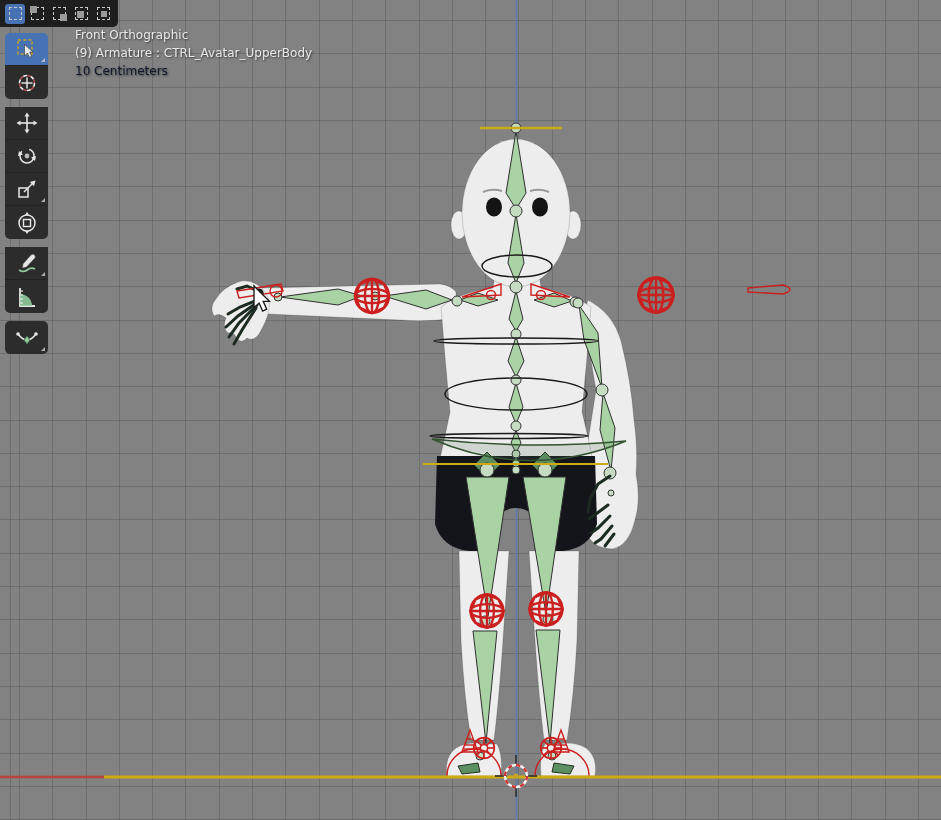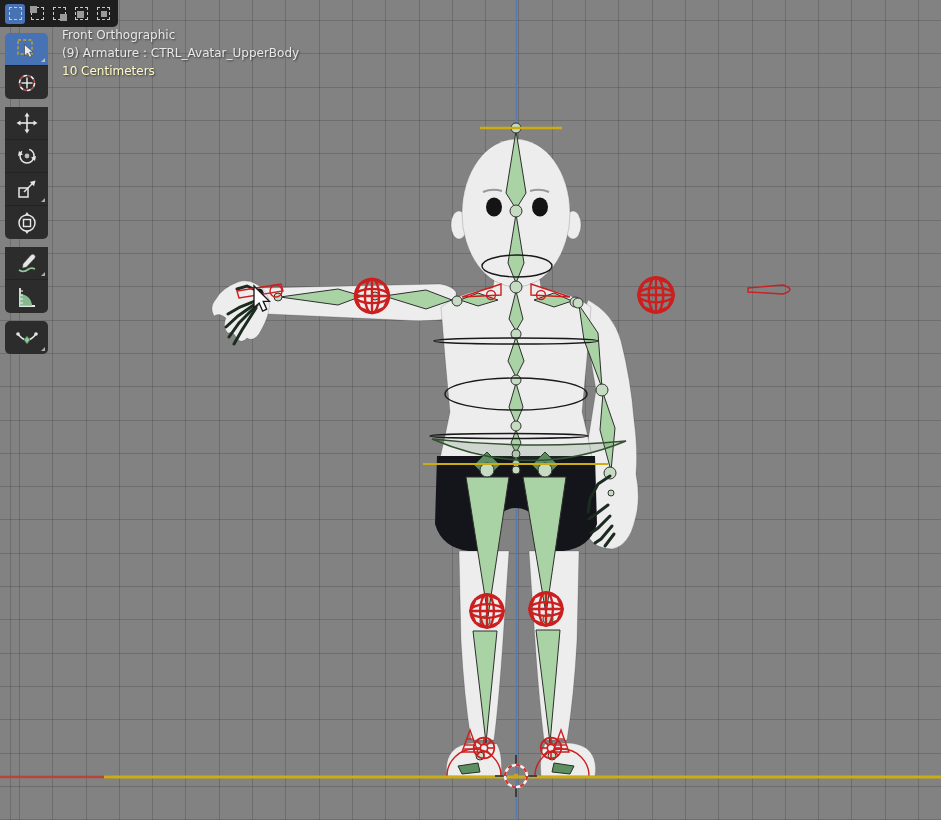--- a/index.html
+++ b/index.html
@@ -47,23 +47,23 @@
     display:flex;align-items:center;justify-content:center;cursor:pointer;position:relative;}
   .tool:first-child{border-radius:5px 5px 0 0;}
   .tool.grp-end{border-radius:0 0 5px 5px;margin-bottom:8px;border-bottom:none;}
   .tool.solo{border-radius:5px;margin-bottom:8px;border-bottom:none;}
   .tool.active{background:var(--accent);}
   .tool.has-sub::after{content:"";position:absolute;right:3px;bottom:3px;border-left:4px solid transparent;
     border-bottom:4px solid #cfcfcf;width:0;height:0;opacity:.8;}
   .tool svg{display:block;}
 
   
-  .overlay{position:absolute;left:62px;top:26px;color:var(--ink);z-index:4;
+  .overlay{position:absolute;left:75px;top:26px;color:var(--ink);z-index:4;
     text-shadow:1px 1px 2px rgba(0,0,0,.55);font-size:12px;line-height:18px;}
-  .overlay .dim{color:#fef9c3;}
+  .overlay .dim{color:#0f172a;}
 </style>
 </head>
 <body>
 
 <div class="stage">
   <div class="grid"></div>
 
   <svg class="scene" width="941" height="820" viewBox="0 0 941 820">
     <defs>
       <g id="wsphere">

